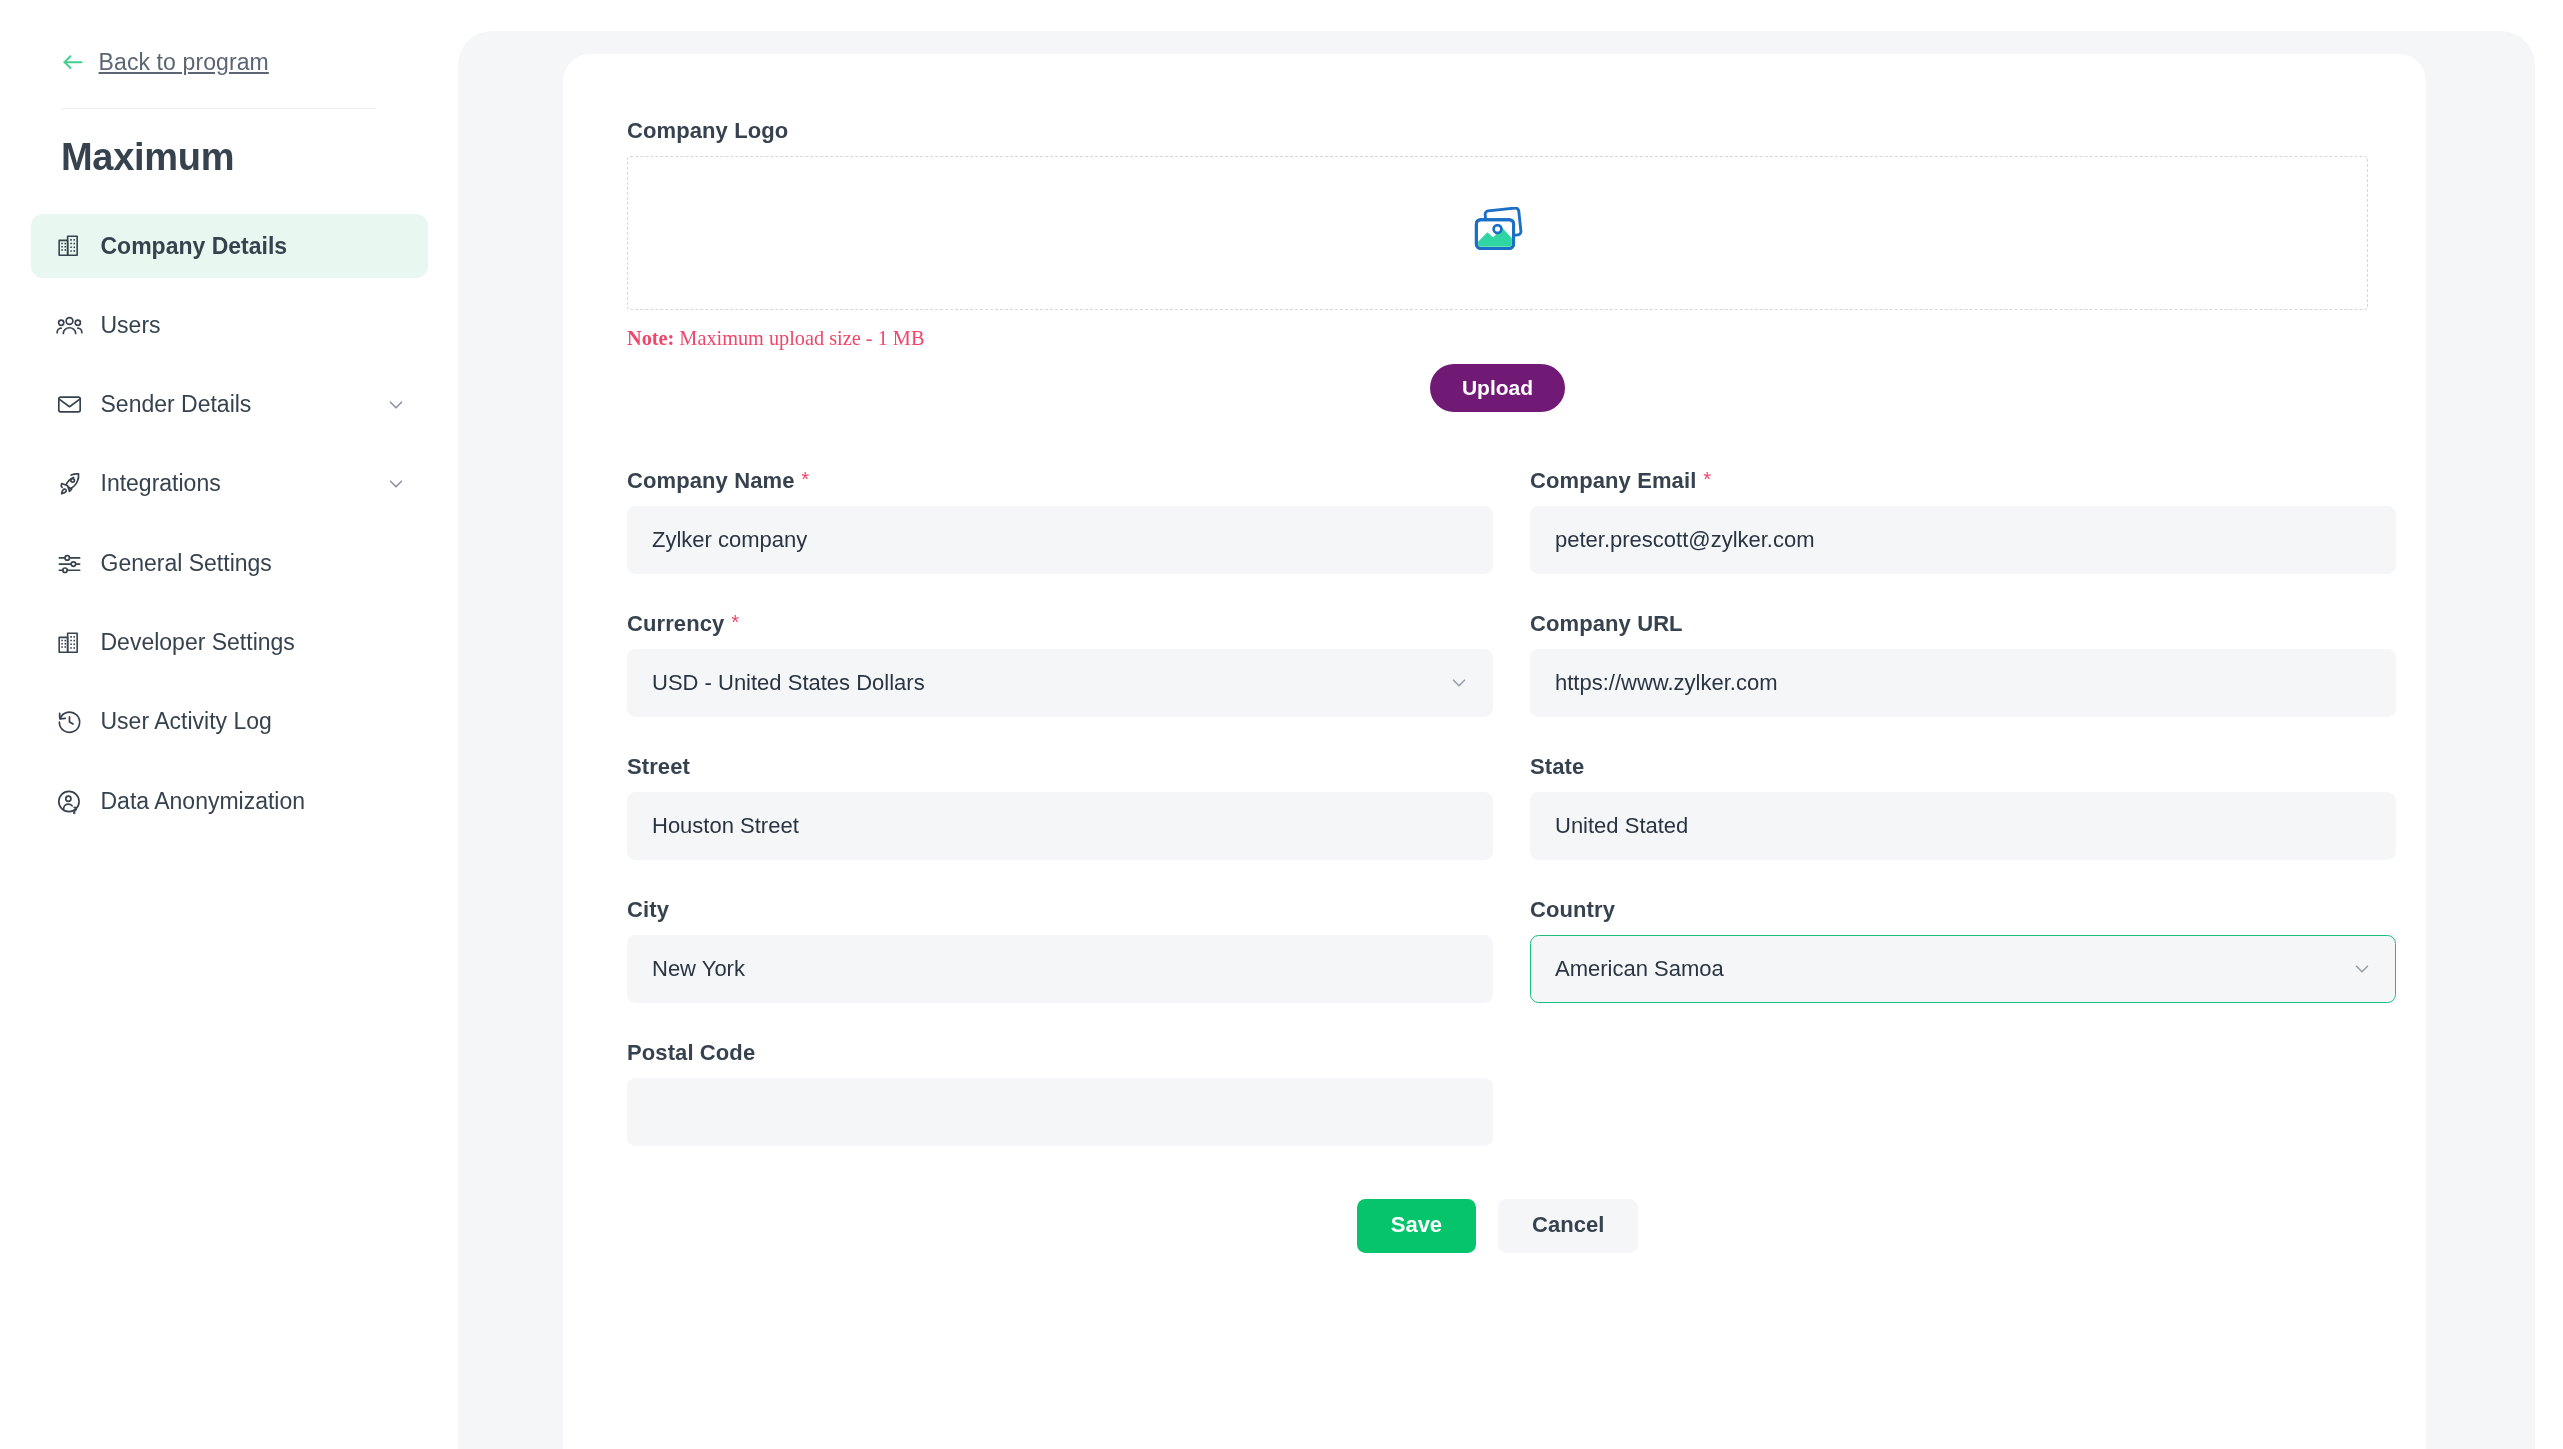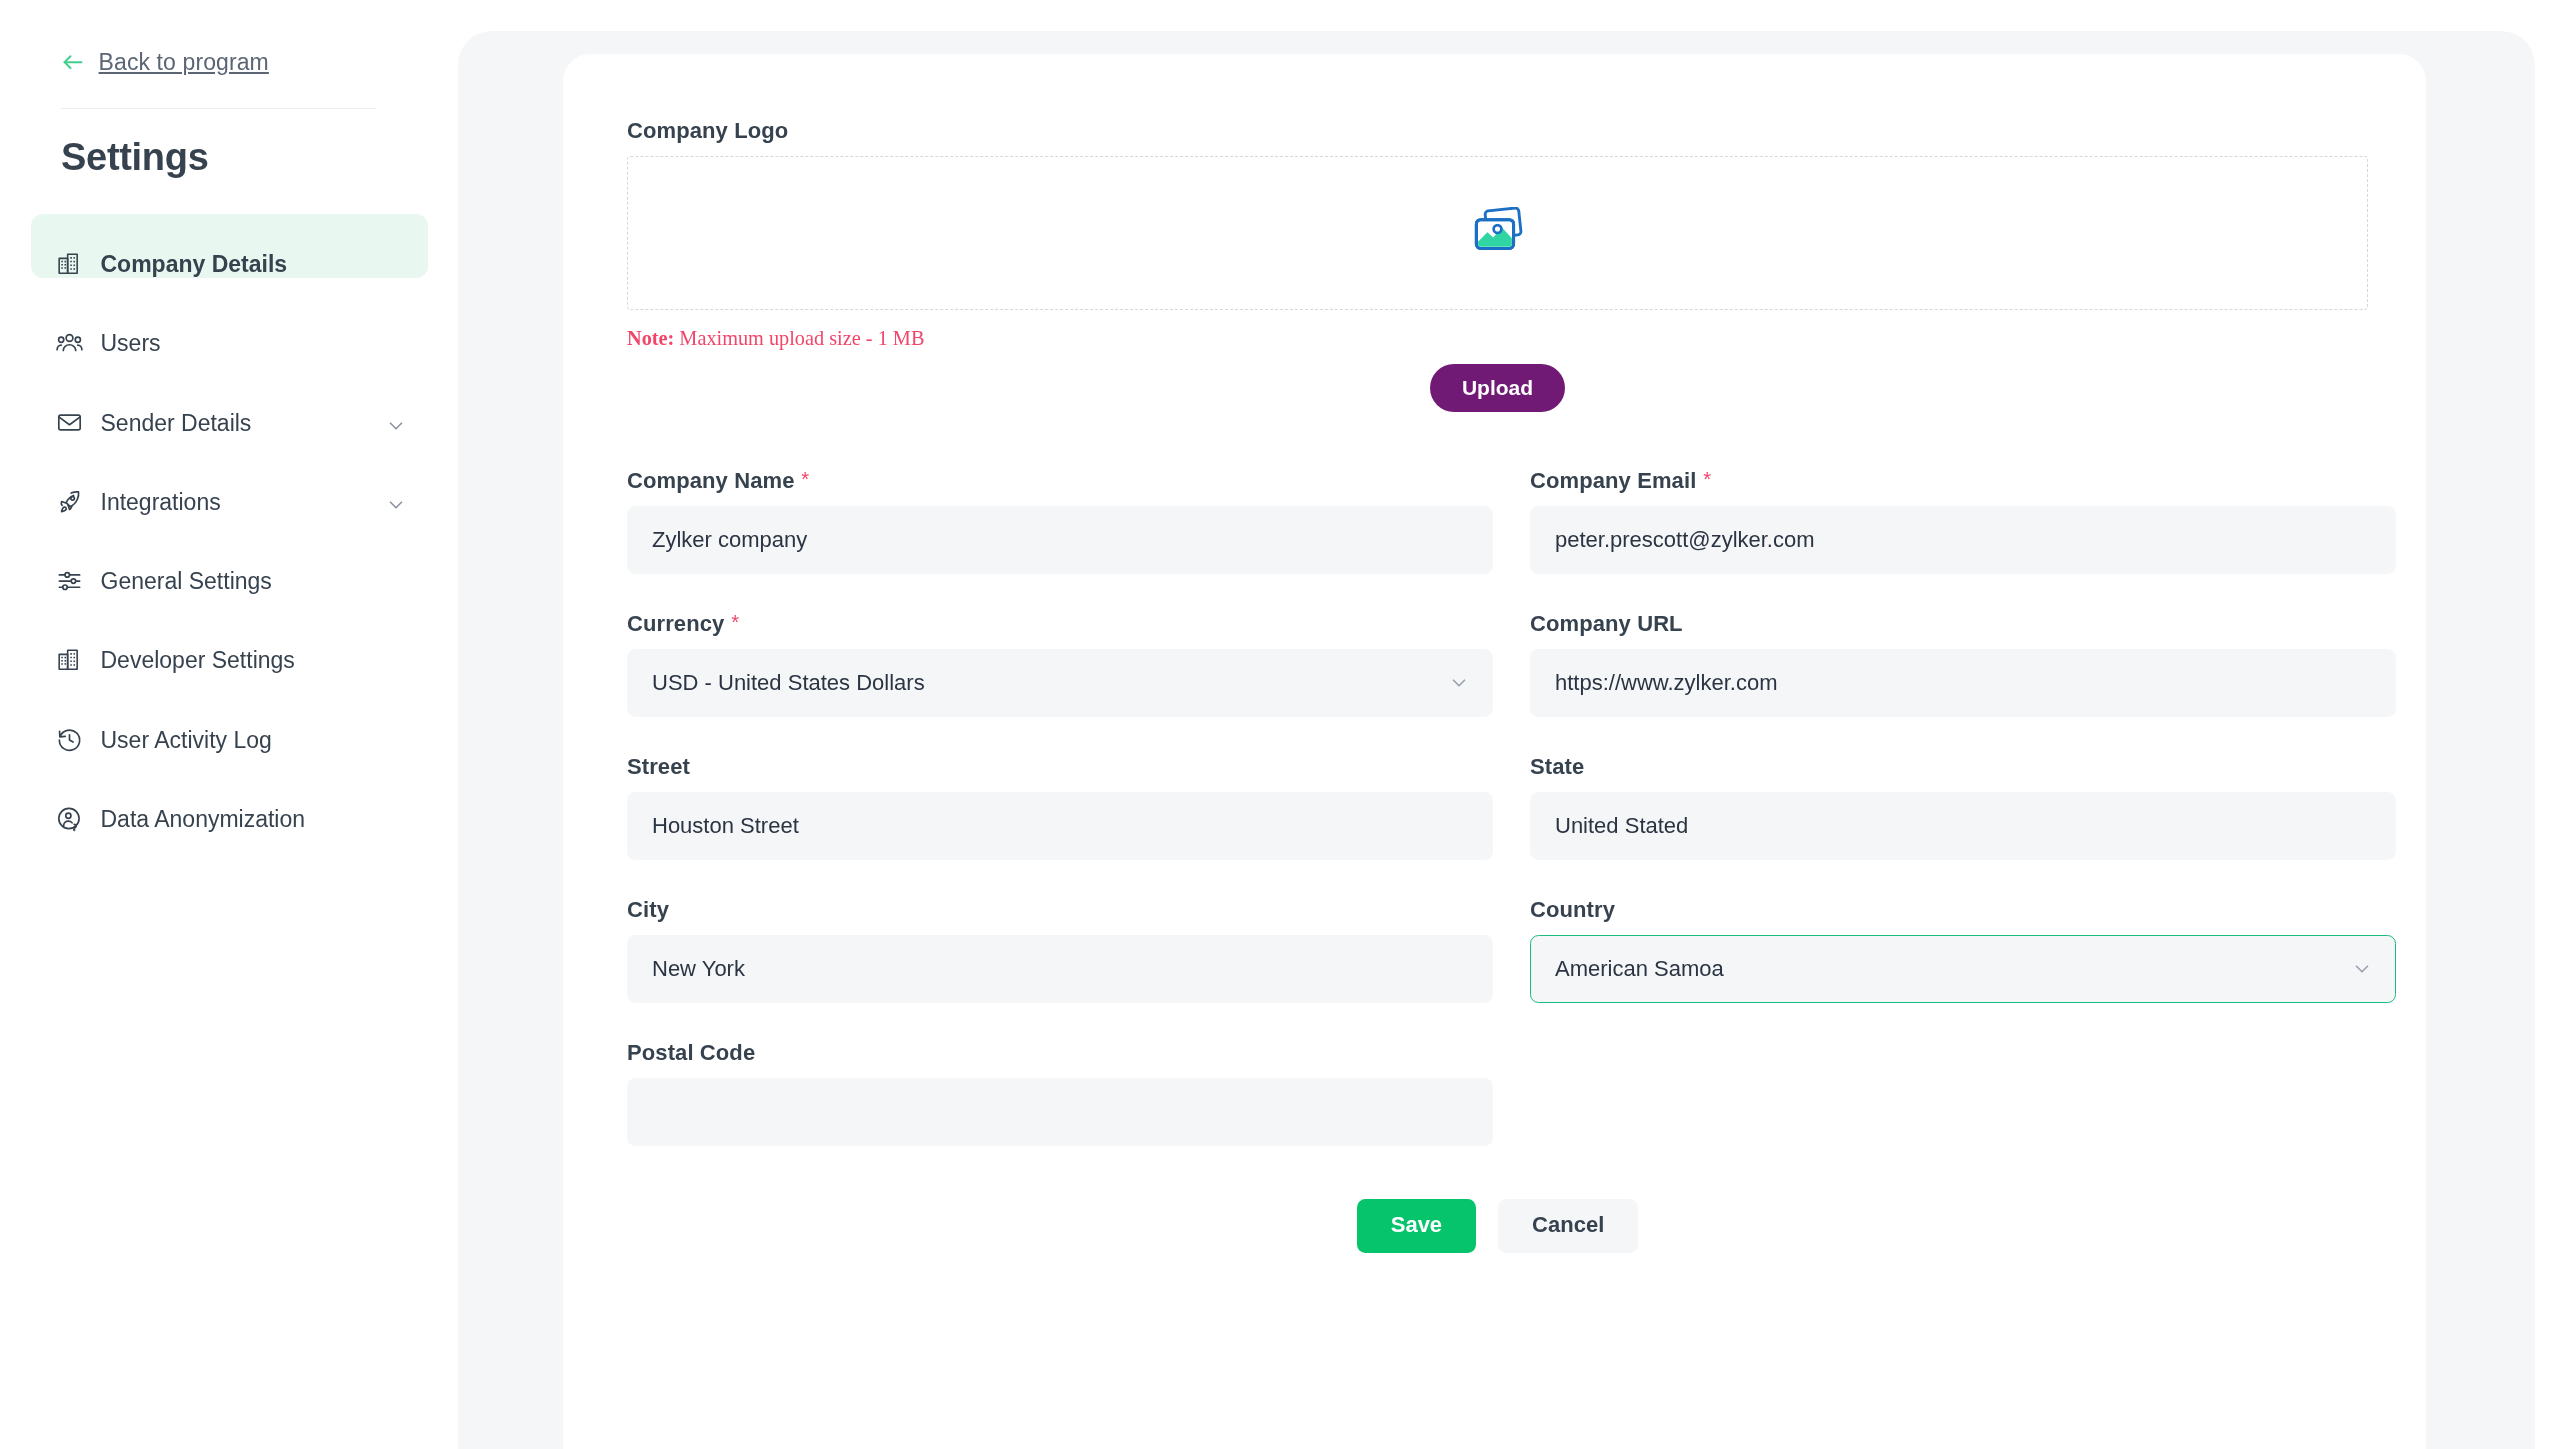--- a/index.html
+++ b/index.html
@@ -70,21 +70,21 @@
 
   .nav {
     position: absolute;
     left: 30.5px;
     top: 214px;
     width: 397px;
   }
   .nav-item {
     position: relative;
     display: flex;
-    align-items: flex-end;
+    align-items: center;
     height: 64px;
     padding-left: 24px;
     padding-right: 20.3px;
     border-radius: 12px;
     cursor: pointer;
     margin-bottom: 15.3px;
   }
   .nav-item.active {
     background: #e8f7ef;
   }
@@ -274,21 +274,21 @@
         <svg viewBox="0 0 28 24" width="24" height="20.3" fill="none" stroke="#3fcf8e" stroke-width="2.4" stroke-linecap="round" stroke-linejoin="round">
           <line x1="24" y1="12" x2="4" y2="12"></line>
           <polyline points="11,5 4,12 11,19"></polyline>
         </svg>
       </span>
       <span class="back-label">Back to program</span>
     </div>
 
     <div class="divider"></div>
 
-    <h1 class="settings-title">Settings</h1>
+    <h1 class="settings-title">Maximum</h1>
 
     <nav class="nav">
 
       <div class="nav-item active">
         <span class="nav-icon">
           <svg viewBox="0 0 24 24" width="25.4" height="25.4" fill="none" stroke="#37424f" stroke-width="1.5" stroke-linejoin="round">
             <rect x="3" y="7" width="8" height="14"></rect>
             <rect x="11" y="3" width="9" height="18"></rect>
             <line x1="5" y1="10" x2="6.5" y2="10"></line>
               <line x1="8" y1="10" x2="9.5" y2="10"></line>

